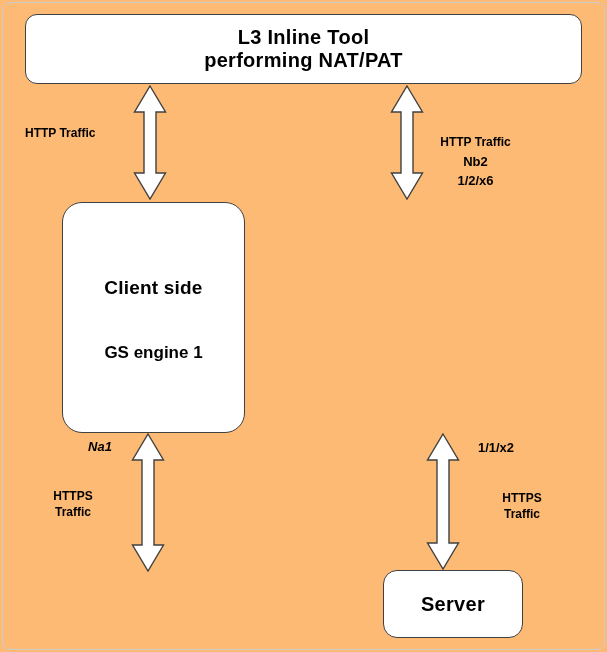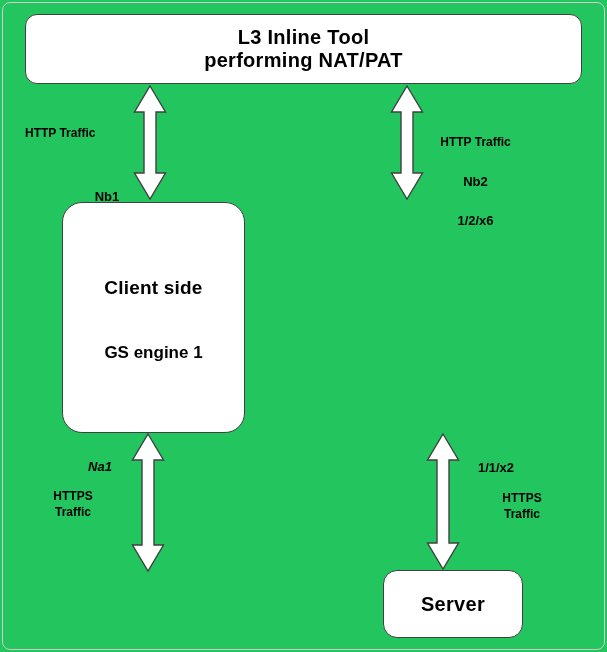--- a/index.html
+++ b/index.html
@@ -1,20 +1,20 @@
 <!DOCTYPE html>
 <html><head>
 <meta charset="utf-8">
 <style>
   html, body { margin: 0; padding: 0; background: #ffffff; }
   .canvas {
     position: relative;
     width: 607px;
     height: 652px;
-    background: #22c55e;
+    background: #fdba74;
     font-family: "Liberation Sans", sans-serif;
     color: #000000;
     overflow: hidden;
   }
   .frame {
     position: absolute;
     inset: 2px;
     border: 1px solid #cccccc;
     border-radius: 8px;
     pointer-events: none;
@@ -58,21 +58,21 @@
   .arrow { position: absolute; }
   .arrow polygon { fill: #ffffff; stroke: #404040; stroke-width: 1.4; }
   .lbl {
     position: absolute;
     font-weight: bold;
     white-space: nowrap;
   }
   .traffic-lbl { font-size: 12px; line-height: 15px; }
   .lbl-group { position: absolute; text-align: center; font-weight: bold; }
   .lbl-group .traffic-line { font-size: 12px; line-height: 19px; }
-  .lbl-group .port-line { font-size: 13px; line-height: 19px; margin-top: 20px; }
+  .lbl-group .port-line { font-size: 13px; line-height: 19px; }
   .lbl-group.tight .port-line { line-height: 16px; }
   .lbl-group.tight .traffic-line { line-height: 16px; }
 </style>
 </head>
 <body>
 
 <div class="canvas">
   <div class="frame"></div>
 
   <div class="box top-box">
@@ -87,24 +87,20 @@
     <polygon points="17,1 32.5,27 23,27 23,88 32.5,88 17,114 1.5,88 11,88 11,27 1.5,27"></polygon>
   </svg>
   <svg class="arrow" style="left:131px; top:433px;" width="34" height="139" viewBox="0 0 34 139">
     <polygon points="17,1 32.5,27 23,27 23,112 32.5,112 17,138 1.5,112 11,112 11,27 1.5,27"></polygon>
   </svg>
   <svg class="arrow" style="left:426px; top:433px;" width="34" height="137" viewBox="0 0 34 137">
     <polygon points="17,1 32.5,27 23,27 23,110 32.5,110 17,136 1.5,110 11,110 11,27 1.5,27"></polygon>
   </svg>
 
   <div class="lbl traffic-lbl" style="left:25px; top:126px;">HTTP Traffic</div>
-  <div class="lbl-group tight" style="left:57px; top:169px; width:100px;">
-    <div class="port-line">Nb1</div>
-    <div class="port-line">1/1/x5</div>
-  </div>
 
   <div class="lbl-group" style="left:418px; top:133px; width:115px;">
     <div class="traffic-line">HTTP Traffic</div>
     <div class="port-line">Nb2</div>
     <div class="port-line">1/2/x6</div>
   </div>
 
   <div class="box engine-box client-engine-box">
     <div class="title">Client side</div>
     <div class="engine">GS engine 1</div>

